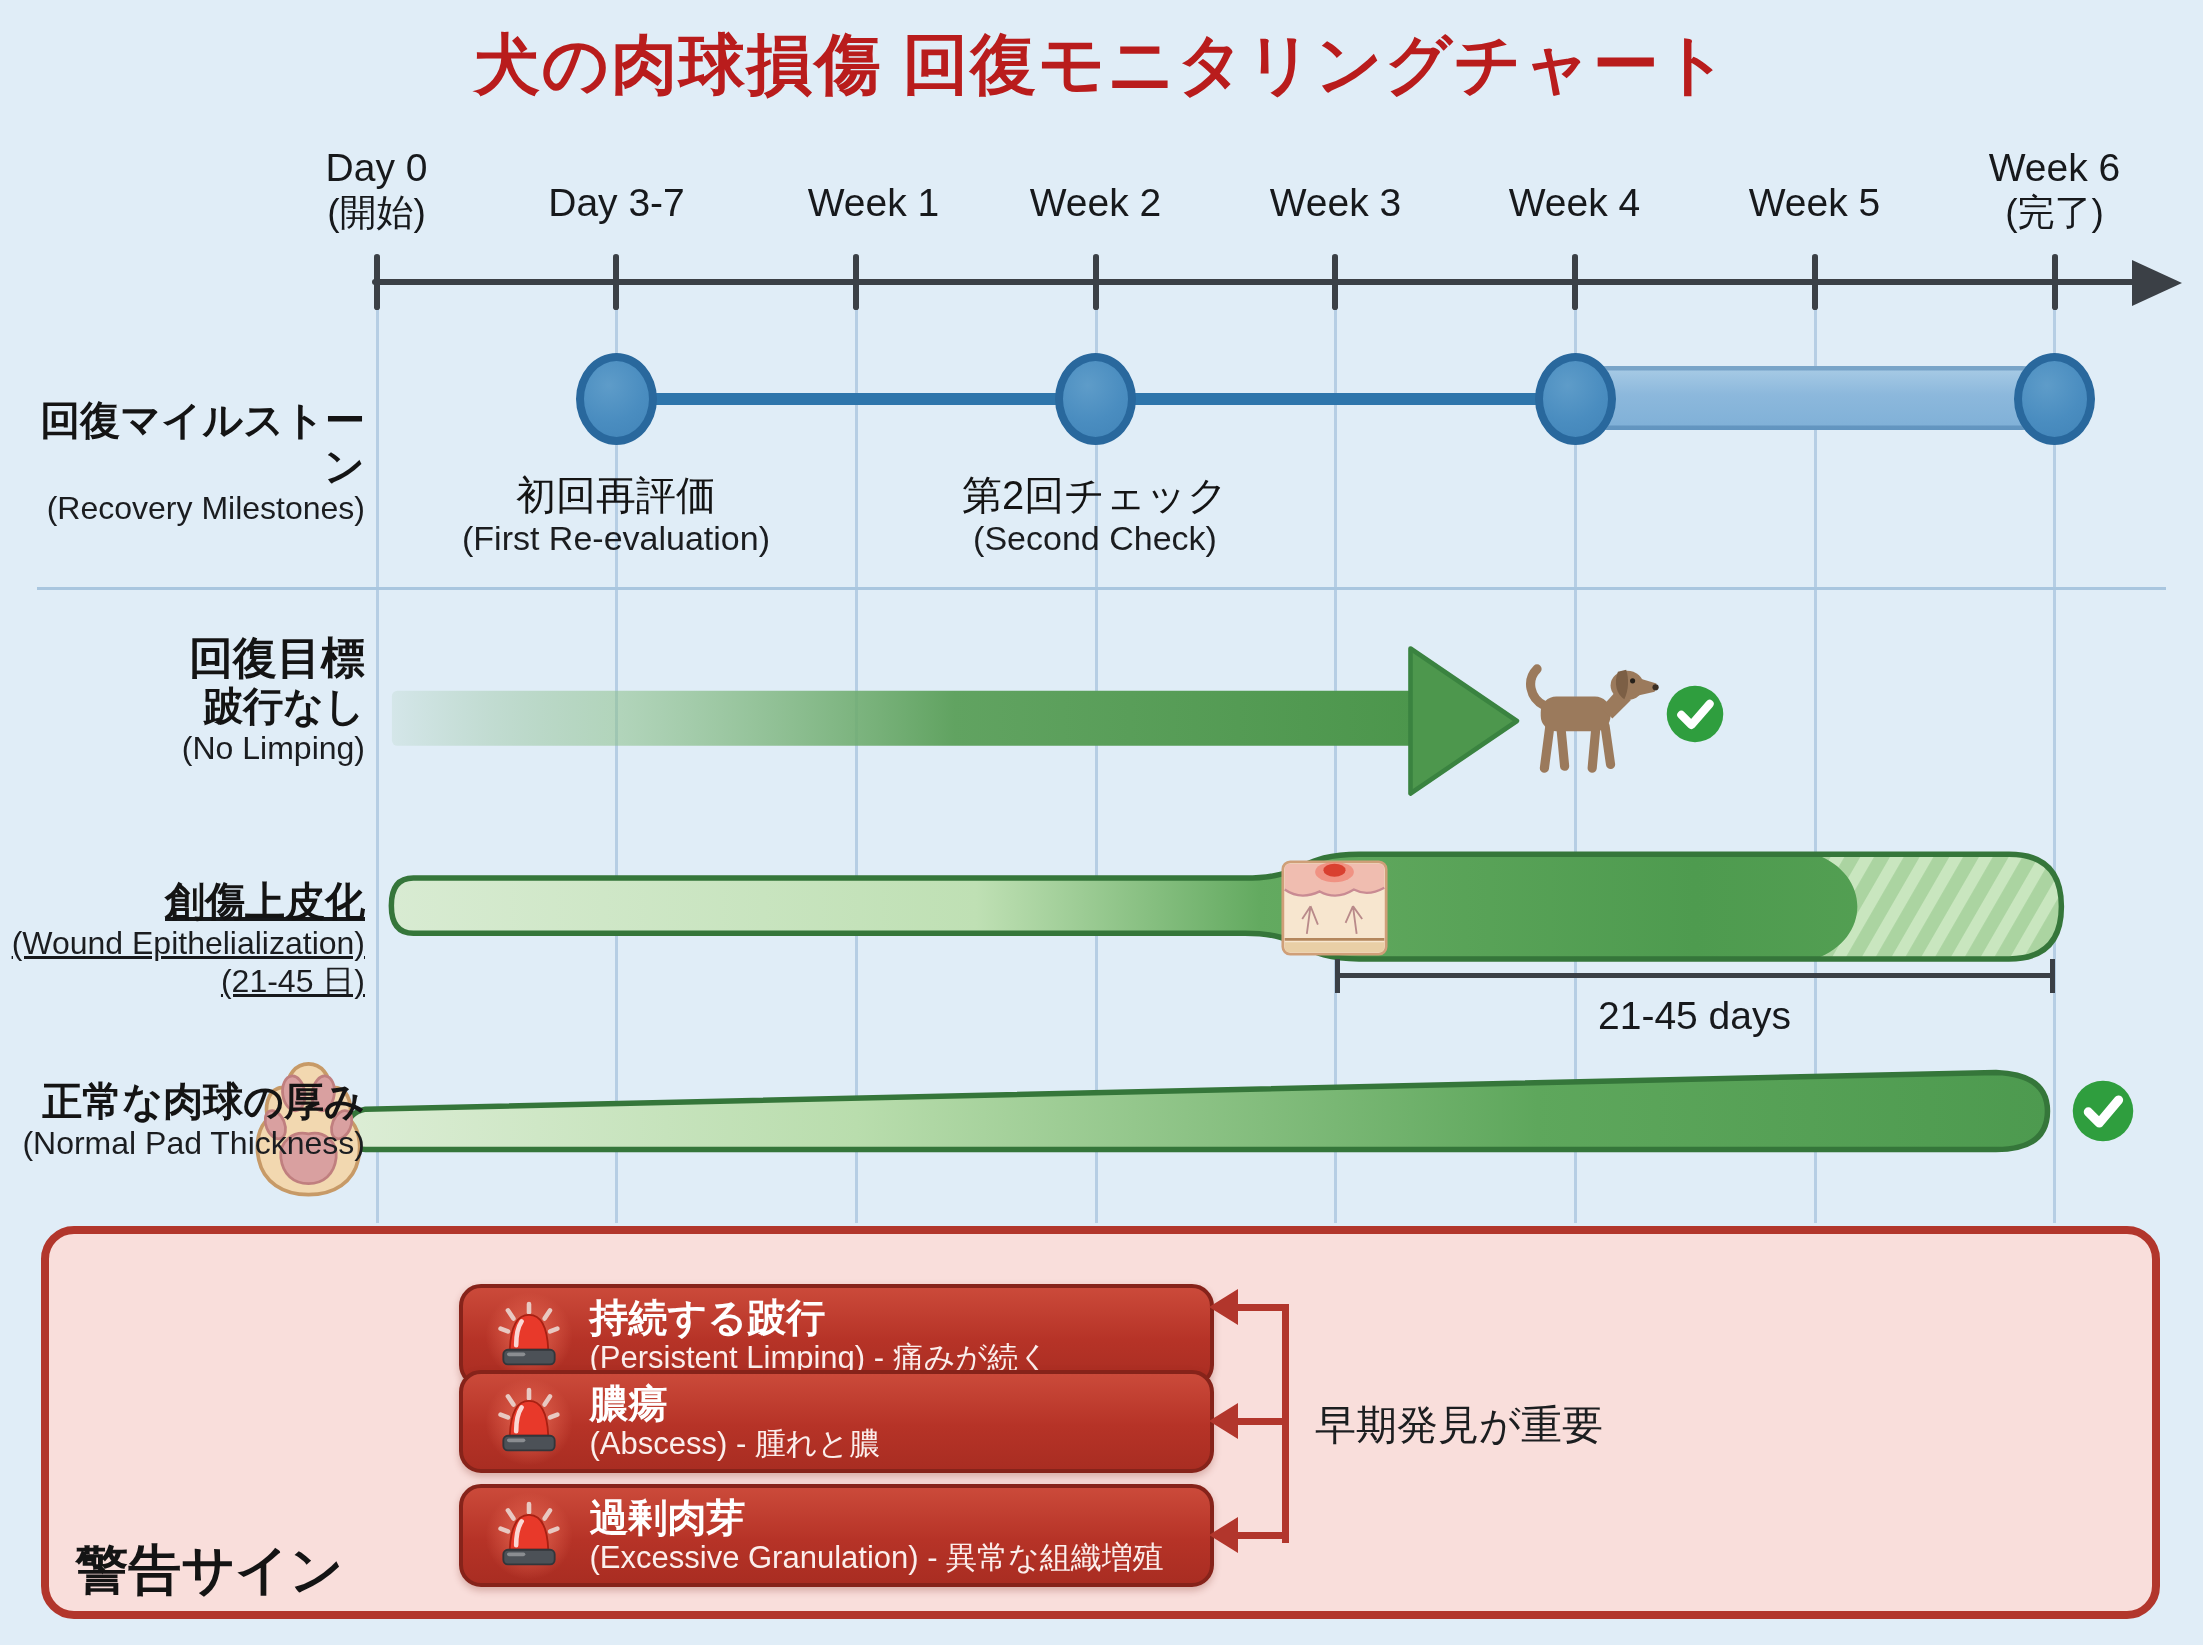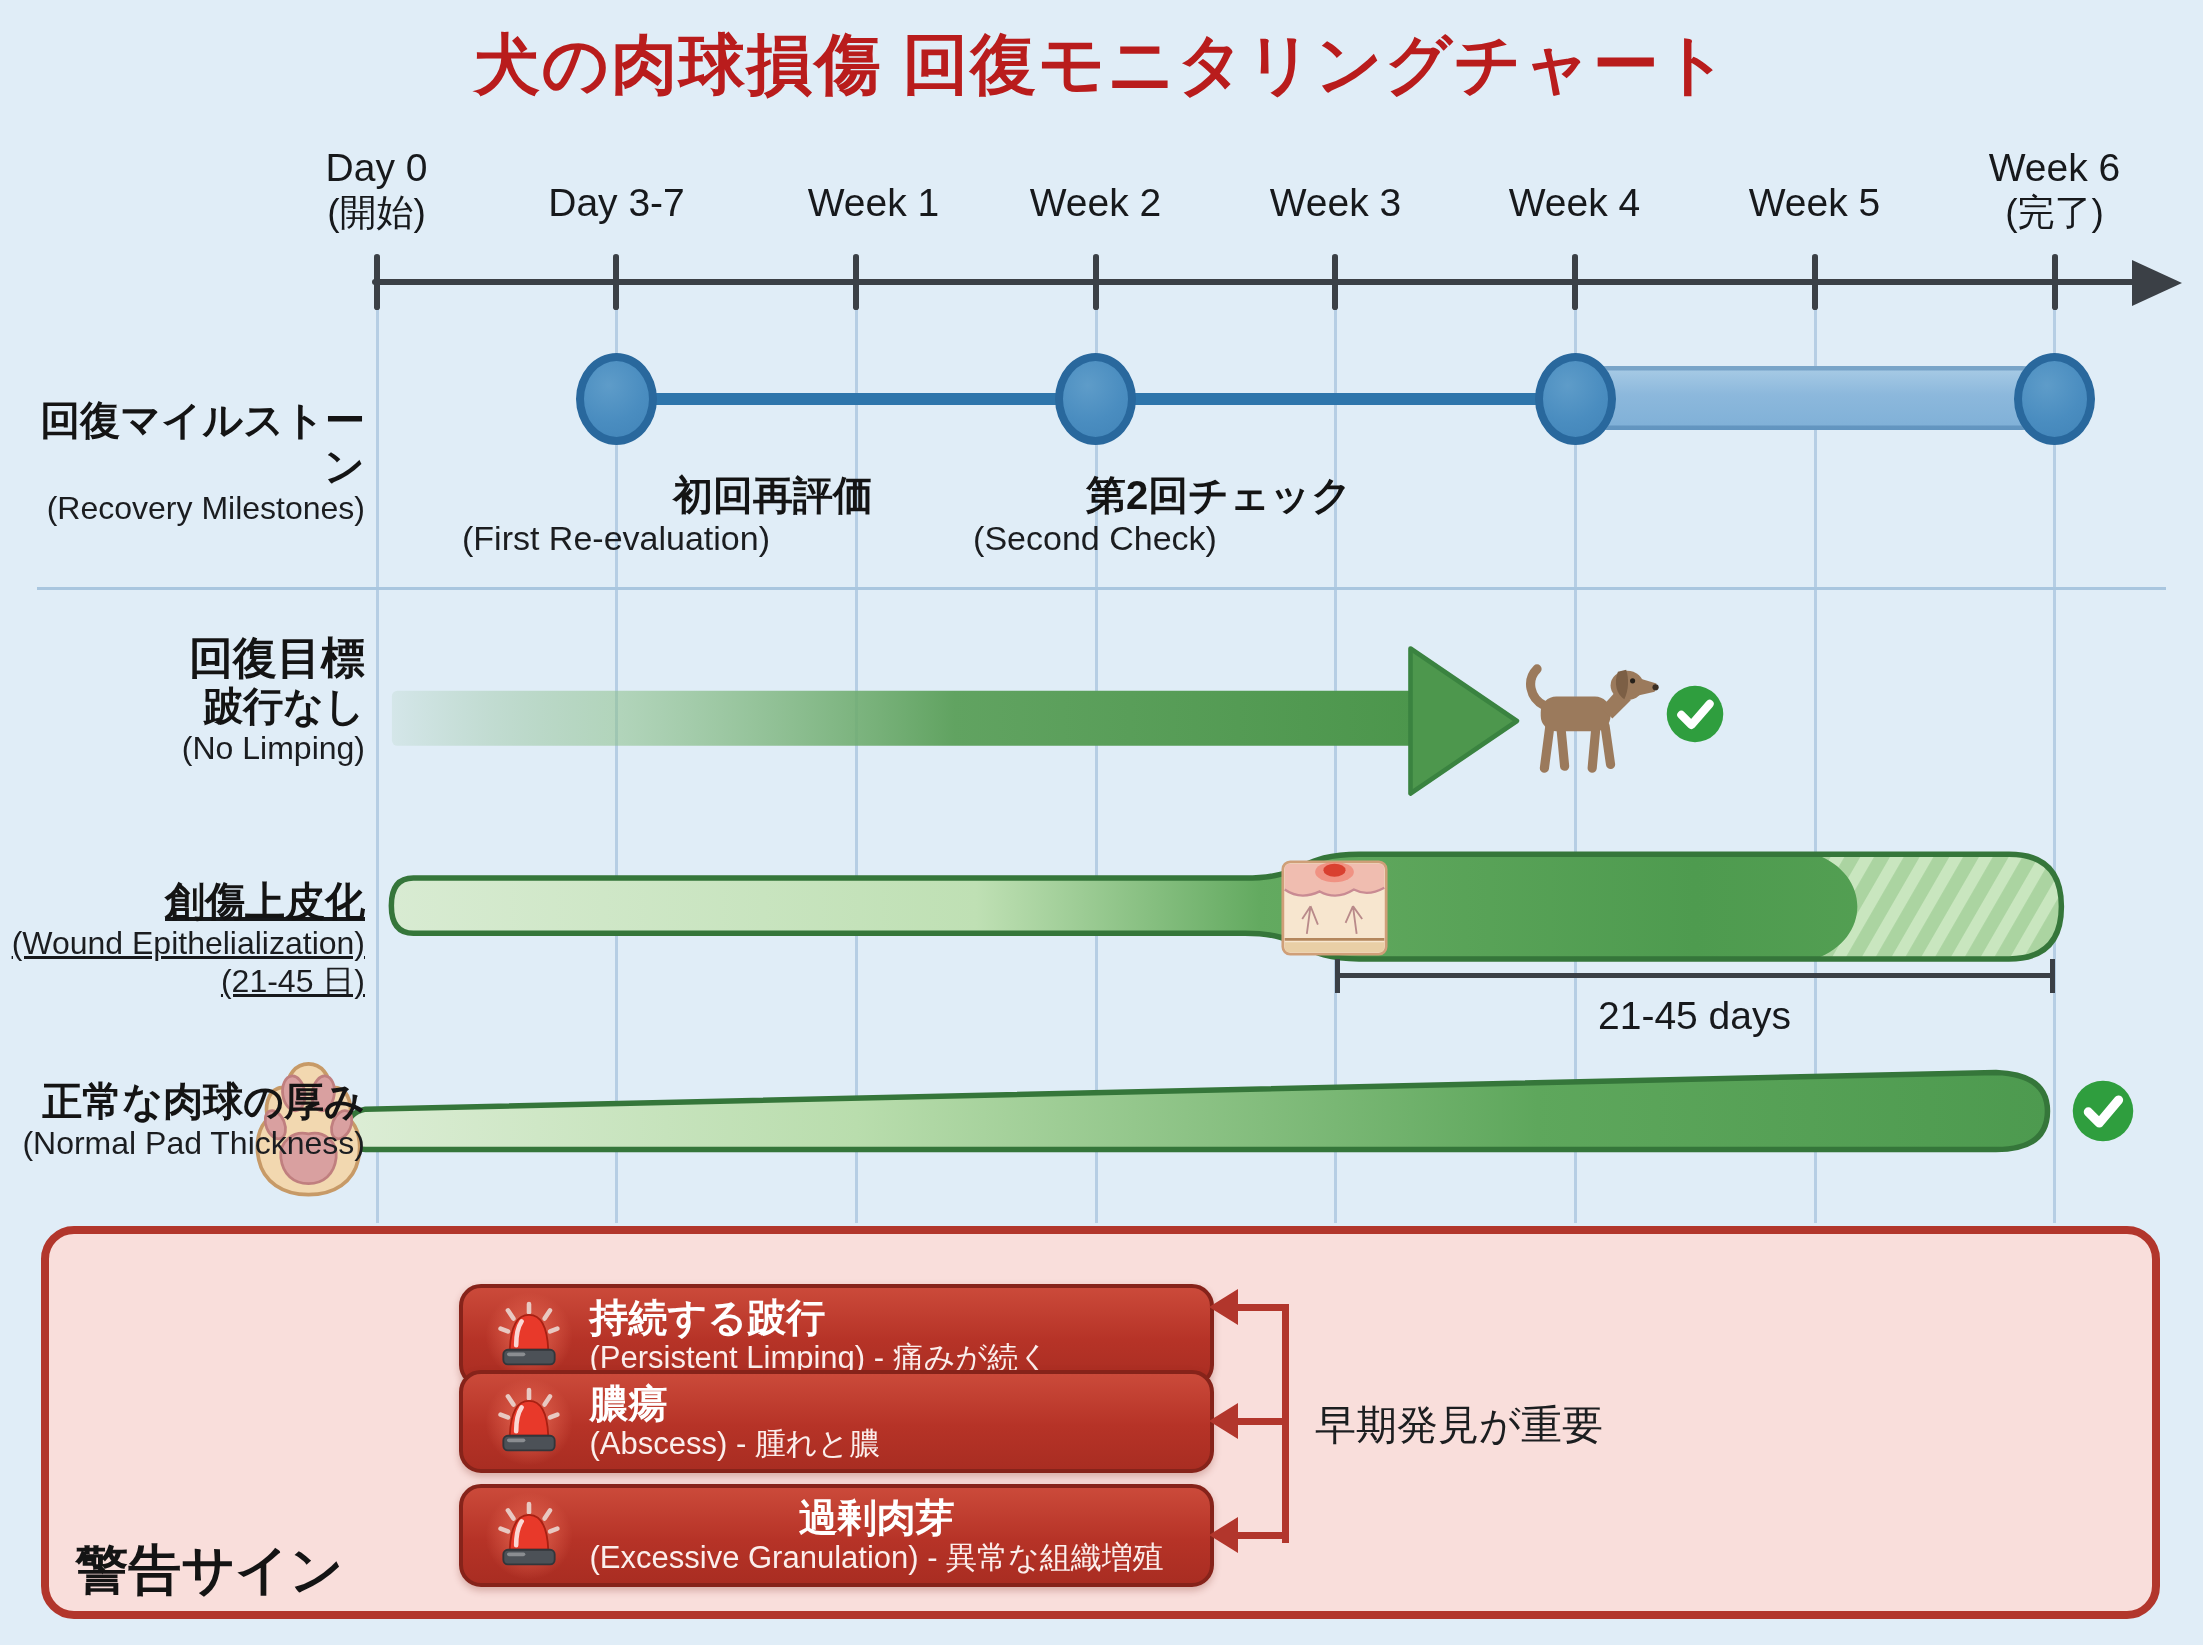--- a/index.html
+++ b/index.html
@@ -45,21 +45,21 @@
     left:1575px;top:366px;width:479px;height:64px;border-radius:32px;z-index:5;
     background:linear-gradient(180deg,#a9cce6 0%,#8cb8dc 45%,#7fb0d7 100%);
     box-shadow:inset 0 4.6px 0 rgba(64,118,165,.45), inset 0 -4.6px 0 rgba(64,118,165,.45);
   }
   .ms-circle{
     width:81px;height:92px;border-radius:50%;top:353px;z-index:6;
     background:radial-gradient(circle at 38% 32%,#5e9cc9 0%,#4a8dc0 55%,#4184b8 100%);
     border:8.3px solid #29689d;box-sizing:border-box;
   }
   .ms-event{width:514px;text-align:center;top:472px;z-index:2;}
-  .ms-event .jp{font-size:40px;font-weight:700;text-align:right;}
+  .ms-event .jp{font-size:40px;font-weight:400;}
   .ms-event .en{font-size:34px;}
 
   
   .range-hline{left:1335px;top:973px;width:719px;height:4.6px;background:#3b4046;z-index:2;}
   .range-vtick{top:959px;width:4.6px;height:34px;background:#3b4046;z-index:2;}
   .range-label{left:1511px;top:994px;width:367px;text-align:center;font-size:39px;font-weight:500;z-index:2;}
 
   
   .warn-panel{
     left:41px;top:1226px;width:2119px;height:393px;box-sizing:border-box;
@@ -324,21 +324,21 @@
         <rect x="8" y="54" width="56" height="16" rx="5" fill="#4c5157" stroke="#32363b" stroke-width="2"></rect>
         <rect x="12" y="57" width="20" height="4" rx="2" fill="rgba(255,255,255,0.35)"></rect>
       </svg>
     </div>
     <div class="warn-text">
       <div class="l1">膿瘍</div>
       <div class="l2">(Abscess) - 腫れと膿</div>
     </div>
   </div>
 
-  <div class="abs warn-box" style="top:1484px;text-align:center;">
+  <div class="abs warn-box" style="top:1484px;">
     <div class="siren-wrap">
       <svg width="66" height="72" viewBox="0 0 72 78">
         <g stroke="#e8c9c2" stroke-width="5" stroke-linecap="round">
           <line x1="36" y1="4" x2="36" y2="13"></line>
             <line x1="13" y1="11" x2="19" y2="20"></line>
           <line x1="59" y1="11" x2="53" y2="20"></line>
             <line x1="5" y1="31" x2="13" y2="34"></line>
           <line x1="67" y1="31" x2="59" y2="34"></line>
         </g>
         <path d="M36,16 C22,16 16,30 15,54 H57 C56,30 50,16 36,16 Z" fill="#e8392a" stroke="#a82012" stroke-width="2"></path>

